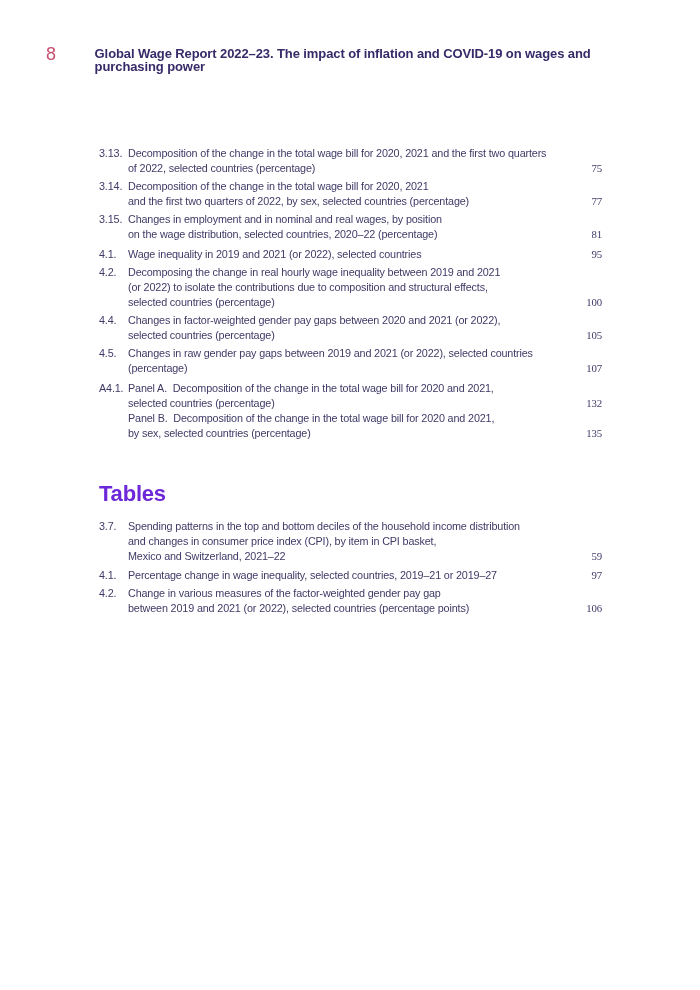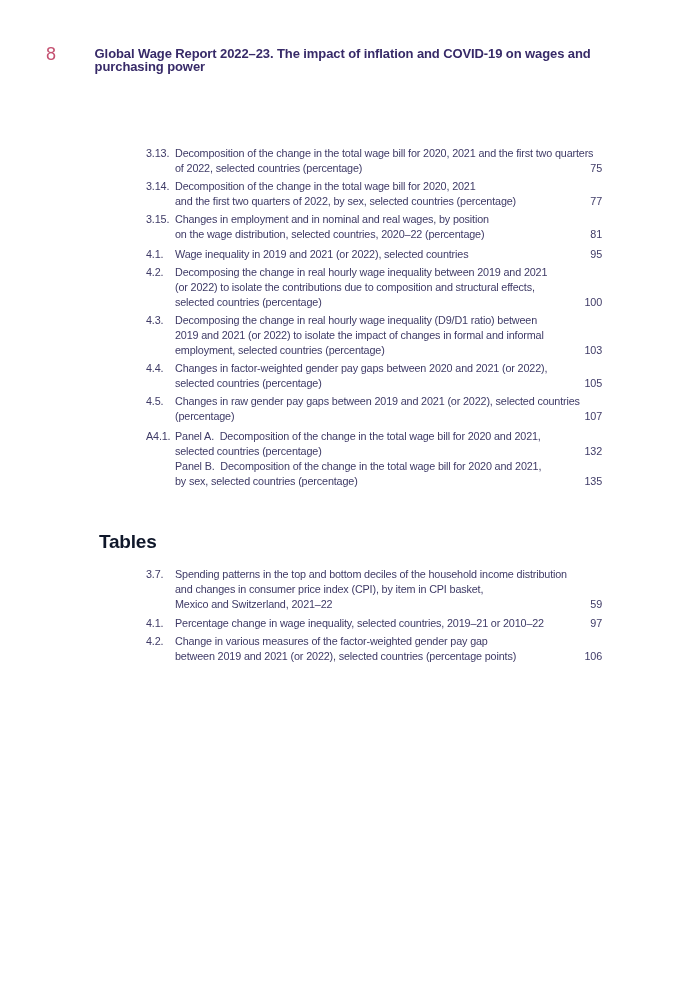--- a/index.html
+++ b/index.html
@@ -30,41 +30,41 @@
   
   .toc{
     position:absolute;top:146px;left:99px;width:503px;
     font-size:10.8px;line-height:15px;
     letter-spacing:-0.15px;
   }
   .entry{
     position:relative;
     padding-left:29px;
     margin-bottom:3px;
-    margin-left:47px;
   }
   .entry .no{
     position:absolute;left:0;top:0;
     white-space:nowrap;
   }
   .entry .txt{
     display:block;
     white-space:pre-line;
   }
   .entry .pg{
     position:absolute;right:0;bottom:0;
     text-align:center;
+    font-family:Liberation Serif, serif;
   }
   .gap-lg{margin-top:5px;}
   .gap-md{margin-top:4px;}
   .no-gap{margin-bottom:0;}
   .section-heading{
     margin:42px 0 14px 0;
-    font-size:19px;line-height:22px;font-weight:700;
-    color:#0f172a;
+    font-size:22px;line-height:22px;font-weight:700;
+    color:#6d28d9;
     letter-spacing:-0.2px;
   }
 </style>
 </head>
 <body>
 
 <div class="page">
 
   <div class="header">
     <div class="folio">8</div>
@@ -97,27 +97,20 @@
       <span class="pg">95</span>
     </div>
     <div class="entry">
       <span class="no">4.2.</span>
       <span class="txt">Decomposing the change in real hourly wage inequality between 2019 and 2021
 (or 2022) to isolate the contributions due to composition and structural effects,
 selected countries (percentage)</span>
       <span class="pg">100</span>
     </div>
     <div class="entry">
-      <span class="no">4.3.</span>
-      <span class="txt">Decomposing the change in real hourly wage inequality (D9/D1 ratio) between
-2019 and 2021 (or 2022) to isolate the impact of changes in formal and informal
-employment, selected countries (percentage)</span>
-      <span class="pg">103</span>
-    </div>
-    <div class="entry">
       <span class="no">4.4.</span>
       <span class="txt">Changes in factor-weighted gender pay gaps between 2020 and 2021 (or 2022),
 selected countries (percentage)</span>
       <span class="pg">105</span>
     </div>
     <div class="entry">
       <span class="no">4.5.</span>
       <span class="txt">Changes in raw gender pay gaps between 2019 and 2021 (or 2022), selected countries
 (percentage)</span>
       <span class="pg">107</span>
@@ -139,21 +132,21 @@
 
     <div class="entry">
       <span class="no">3.7.</span>
       <span class="txt">Spending patterns in the top and bottom deciles of the household income distribution
 and changes in consumer price index (CPI), by item in CPI basket,
 Mexico and Switzerland, 2021–22</span>
       <span class="pg">59</span>
     </div>
     <div class="entry gap-md">
       <span class="no">4.1.</span>
-      <span class="txt">Percentage change in wage inequality, selected countries, 2019–21 or 2010–22</span>
+      <span class="txt">Percentage change in wage inequality, selected countries, 2019–21 or 2019–27</span>
       <span class="pg">97</span>
     </div>
     <div class="entry">
       <span class="no">4.2.</span>
       <span class="txt">Change in various measures of the factor-weighted gender pay gap
 between 2019 and 2021 (or 2022), selected countries (percentage points)</span>
       <span class="pg">106</span>
     </div>
 
   </div>

